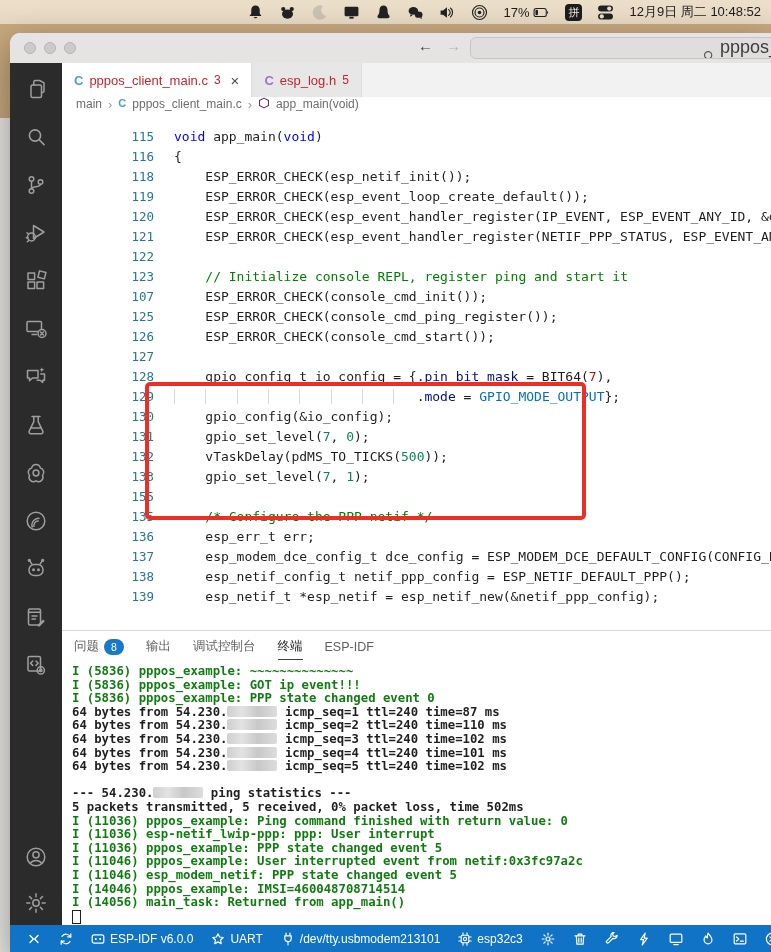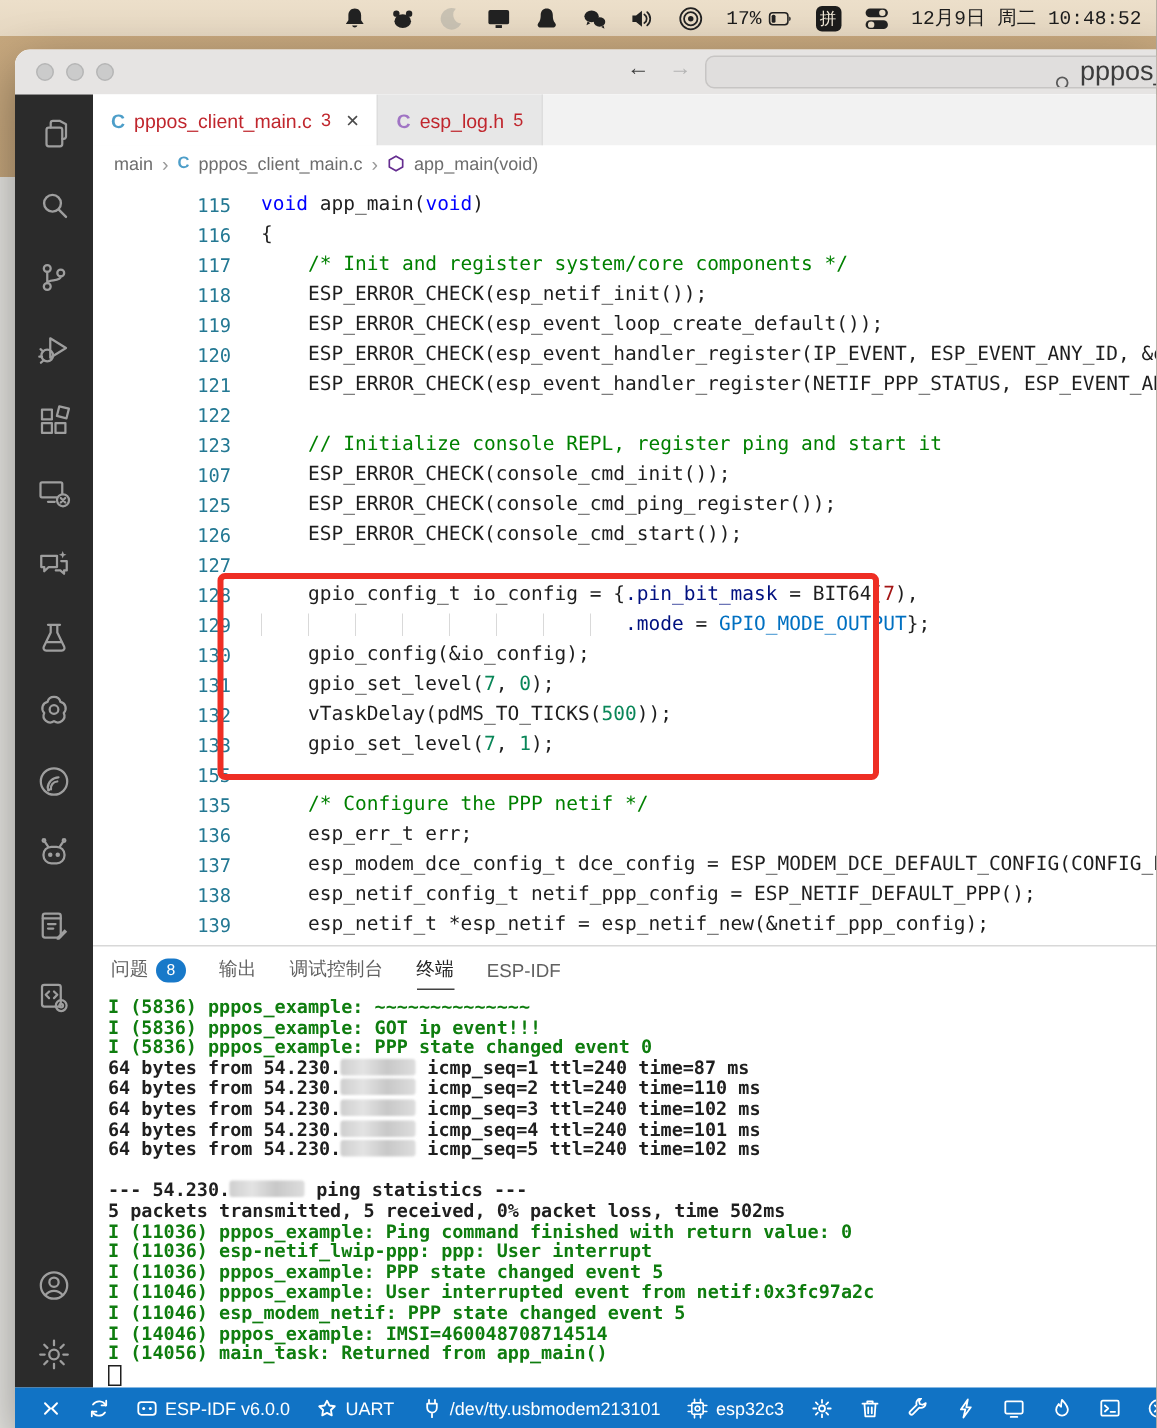--- a/index.html
+++ b/index.html
@@ -2,21 +2,21 @@
 <html><head>
 <meta charset="utf-8">
 <style>
   html,body{margin:0;padding:0;background:#8a8a8a;}
   .screen{position:relative;width:771px;height:952px;overflow:hidden;
     font-family:"Liberation Sans",sans-serif;
     background:linear-gradient(#c7a87e,#b99a73);}
   
   .menubar{position:absolute;left:0;top:0;width:771px;height:24px;
     background:linear-gradient(#ecdfca,#e6d8c2);display:flex;align-items:center;
-    justify-content:flex-end;gap:15px;padding-right:10px;box-sizing:border-box;color:#1f1f1f;font-family:Liberation Mono, monospace;}
+    justify-content:flex-end;gap:15px;padding-right:10px;box-sizing:border-box;color:#1f1f1f;}
   .menubar .micon{width:17px;height:17px;display:inline-flex;align-items:center;justify-content:center;color:#222;}
   .micon.dim{color:#c9c2b3;}
   .mtext{font-size:13px;color:#1c1c1c;}
   .battery-wrap{display:flex;align-items:center;gap:4px;}
   .pinyin{width:17px;height:17px;background:#1c1c1c;color:#f2ead9;border-radius:4px;
     font-size:11px;display:flex;align-items:center;justify-content:center;}
   .datetime{font-size:13px;color:#1c1c1c;white-space:nowrap;}
   .back-left{position:absolute;left:0;top:118px;width:10px;bottom:0;background:#e7e6e2;}
   
   .window{position:absolute;left:10px;top:33px;width:761px;height:919px;
@@ -42,21 +42,21 @@
   .editorcol{flex:1;display:flex;flex-direction:column;min-width:0;background:#fff;}
   
   .tabbar{height:34px;background:#f2f2f2;display:flex;flex:none;}
   .tab{display:flex;align-items:center;gap:6px;padding:0 12px;font-size:13px;border-right:1px solid #ddd;
     background:#e7e7e7;color:#c0262d;white-space:nowrap;}
   .tab.active{background:#fff;}
   .tab .cicon{font-weight:bold;font-size:13px;}
   .tab .badge{font-size:12px;}
   .tab .close{color:#4b4b4b;font-size:15px;margin-left:4px;}
   
-  .breadcrumbs{height:24px;display:flex;align-items:center;gap:6px;padding-left:14px;font-size:12px;
+  .breadcrumbs{height:24px;display:flex;align-items:flex-start;gap:6px;padding-left:14px;font-size:12px;
     color:#6e6e6e;flex:none;background:#fff;white-space:nowrap;}
   .breadcrumbs .sep{color:#9a9a9a;font-size:13px;}
   .breadcrumbs .cicon{color:#4d9ec9;font-weight:bold;font-size:11px;}
   .breadcrumbs .sym{width:12px;height:12px;color:#652d90;}
   
   .editor{position:relative;flex:none;height:509px;overflow:hidden;font-family:"DejaVu Sans Mono",monospace;
     font-size:13px;padding-top:6px;box-sizing:border-box;background:#fff;}
   .crow{display:flex;height:20px;line-height:20px;}
   .gut{flex:none;width:44px;text-align:right;color:#237893;font-size:12.5px;margin-left:48px;}
   .code{flex:1;white-space:pre;margin-left:20px;overflow:hidden;}
@@ -329,24 +329,20 @@
           </div>
         <div class="editor" id="editor">
           <div class="annot"></div>
         <div class="crow">
               <span class="gut">115</span>
               <span class="code"><span class="tk-k">void</span><span class="tk-d"> app_main(</span><span class="tk-k">void</span><span class="tk-d">)</span></span>
             </div>
             <div class="crow">
               <span class="gut">116</span>
               <span class="code"><span class="tk-d">{</span></span>
-            </div>
-            <div class="crow">
-              <span class="gut">117</span>
-              <span class="code"><span class="tk-d">    </span><span class="tk-c">/* Init and register system/core components */</span></span>
             </div>
             <div class="crow">
               <span class="gut">118</span>
               <span class="code"><span class="tk-d">    ESP_ERROR_CHECK(esp_netif_init());</span></span>
             </div>
             <div class="crow">
               <span class="gut">119</span>
               <span class="code"><span class="tk-d">    ESP_ERROR_CHECK(esp_event_loop_create_default());</span></span>
             </div>
             <div class="crow">

